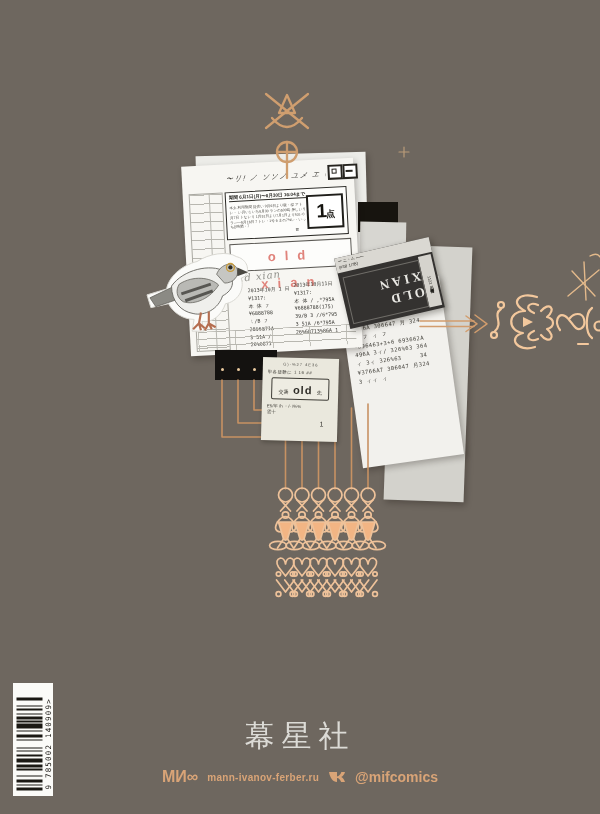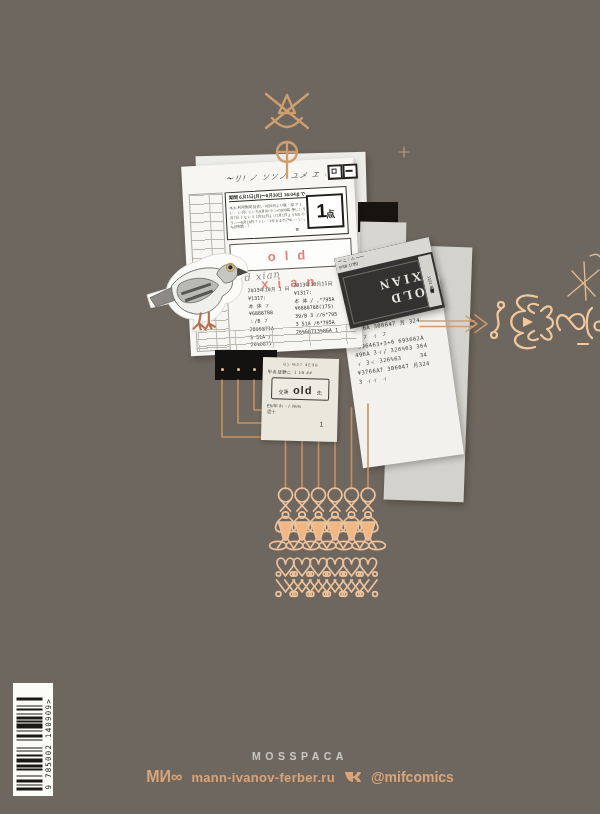--- a/index.html
+++ b/index.html
@@ -72,21 +72,21 @@
   #receiptI .t4{font-size:4.6px;color:#45433d;margin-top:1px;}
   #receiptI .num{position:absolute;right:14px;bottom:14px;font-size:7px;color:#35332e;}
   
   #brandCjk{left:0;right:0;top:716px;text-align:center;font-size:30px;letter-spacing:7px;
             color:#dcdbd6;font-weight:500;}
   #brandLatin{left:0;right:0;top:750px;text-align:center;font-size:10.5px;letter-spacing:4.5px;
               color:#c8c7c2;font-weight:bold;}
   #pubRow{left:0;right:0;top:768px;display:flex;justify-content:center;align-items:center;gap:9px;
           color:#d9a477;}
   #mifLogo{font-size:16px;font-weight:800;letter-spacing:0;}
-  #pubUrl{font-size:13px;font-weight:bold;letter-spacing:.3px;}
+  #pubUrl{font-size:10px;font-weight:bold;letter-spacing:.3px;}
   #handle{font-size:14px;font-weight:bold;}
   
   #barcodeWrap{left:13px;top:683px;width:40px;height:113px;background:#fbfbf8;}
   #barcodeInner{position:absolute;left:-36px;top:36px;width:113px;height:40px;transform:rotate(-90deg);}
   #bars{position:absolute;left:5px;top:3px;height:26px;white-space:nowrap;font-size:0;}
   #bars i{display:inline-block;height:26px;vertical-align:top;}
   #bcText{position:absolute;left:6px;top:30px;font-family:"DejaVu Sans Mono",monospace;font-size:7.5px;
           color:#14120e;letter-spacing:1.2px;white-space:nowrap;}
   svg{display:block;}
 </style>
@@ -336,21 +336,21 @@
     <path d="M36,54 L66,44" stroke="#575652" stroke-width="3"></path>
     <path d="M40,61 L68,51" stroke="#575652" stroke-width="3"></path>
     <g stroke="#b56e50" stroke-width="2.2" fill="none">
       <path d="M56,73 L54,84"></path>
         <path d="M64,72 L64,84"></path>
       <path d="M54,84 l-6,6 M54,84 l2,7 M54,84 l6,5"></path>
       <path d="M64,84 l-4,7 M64,84 l3,6 M64,84 l7,4"></path>
     </g>
   </svg>
 
-  <div class="abs" id="brandLatin">MOSSPACA</div>
+  <div class="abs" id="brandCjk">幕星社</div>
   <div class="abs" id="pubRow" style="left:0;right:0;">
     <span id="mifLogo">МИ∞</span>
     <span id="pubUrl">mann-ivanov-ferber.ru</span>
     <svg width="18" height="12" viewBox="0 0 18 12">
       <path d="M1,1 C2,7 5,11 9,11 L9,7 C11,7 12.2,9 13.2,11 L17,11 C16,8 14.4,6.6 13.2,6 C15,5 16.4,3.5 17,1 L13.4,1 C12.4,3.4 11,5.2 9,5.6 L9,1 Z" fill="#d9a477"></path>
     </svg>
     <span id="handle">@mifcomics</span>
   </div>
 
   <div class="abs" id="barcodeWrap">

